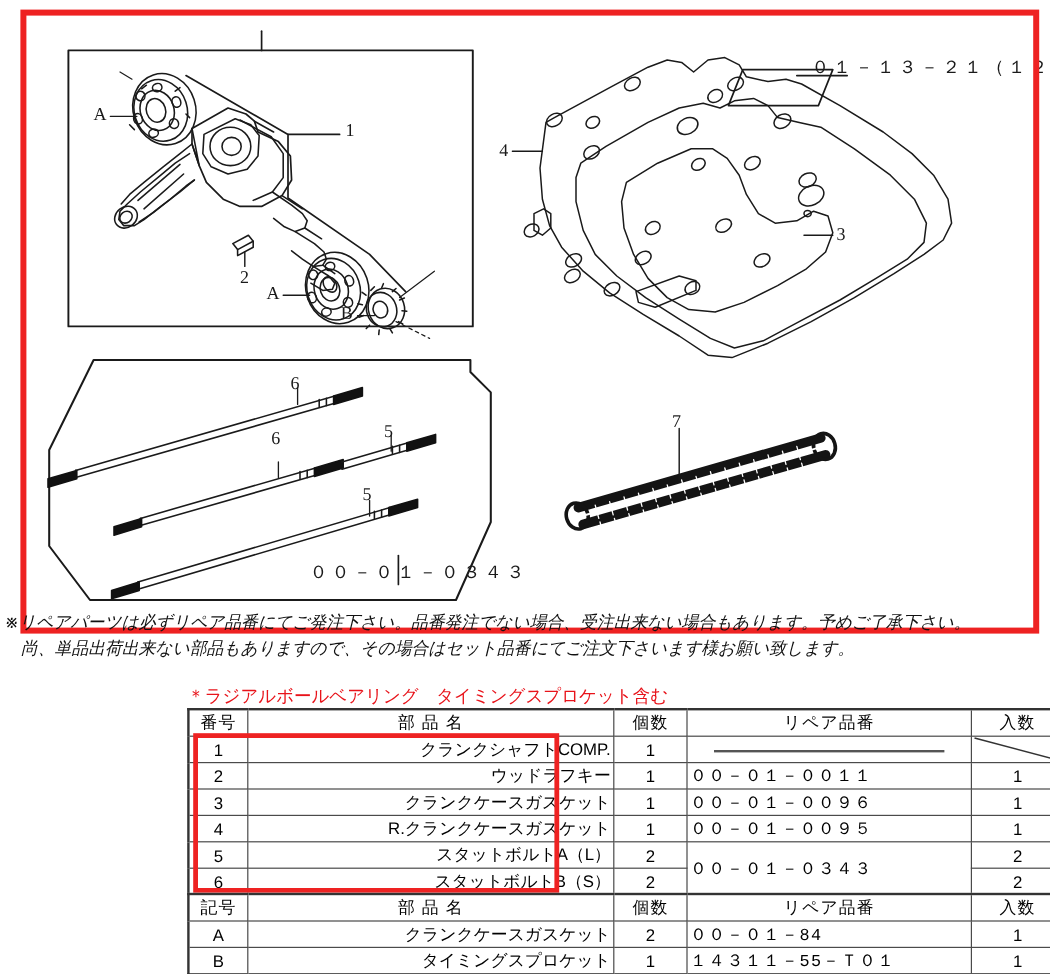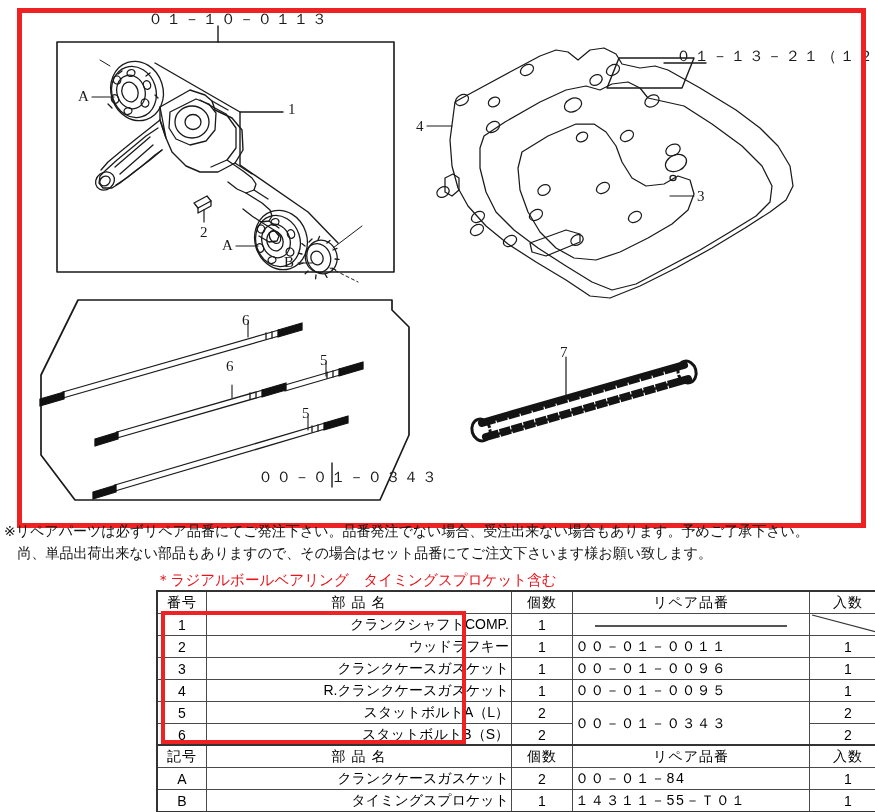--- a/index.html
+++ b/index.html
@@ -41,22 +41,23 @@
   .itemnum {
     position: absolute;
     font-size: 15px;
     color: #1a1a1a;
     font-family: "Liberation Serif", "DejaVu Serif", serif;
   }
 
   
   #notice {
     position: absolute;
-    left: 4px; top: 520px;
+    left: 4px; top: 508px;
     width: 868px;
+    font-style: italic;
   }
   .notice-line {
     font-size: 14.5px;
     line-height: 22px;
     white-space: nowrap;
     color: #111;
     transform: scaleX(0.965);
     transform-origin: left center;
   }
   .notice-line.indent { padding-left: 14px; }
@@ -361,21 +362,20 @@
                    M608,404 L611,415 M620,400 L623,411 M632,397 L635,408
                    M644,393 L647,404 M656,390 L659,401 M668,386 L671,397"></path>
         </g>
       </g>
       <line x1="566" y1="357" x2="566" y2="400" stroke-width="1.2"></line>
 
     </g>
   </svg>
 
   
-  <div class="partno" style="left:148px; top:10px;">０１－１０－０１１３</div>
 
   <div class="partno" style="left:676px; top:47px;">０１－１３－２１（１２Ｖ用）</div>
 
   <div class="partno" style="left:258px; top:468px;">００－０１－０３４３</div>
 
   <div class="itemnum" style="left:288px; top:101px;">1</div>
   <div class="itemnum" style="left:200px; top:224px;">2</div>
   <div class="itemnum" style="left:697px; top:188px;">3</div>
   <div class="itemnum" style="left:416px; top:118px;">4</div>
 

